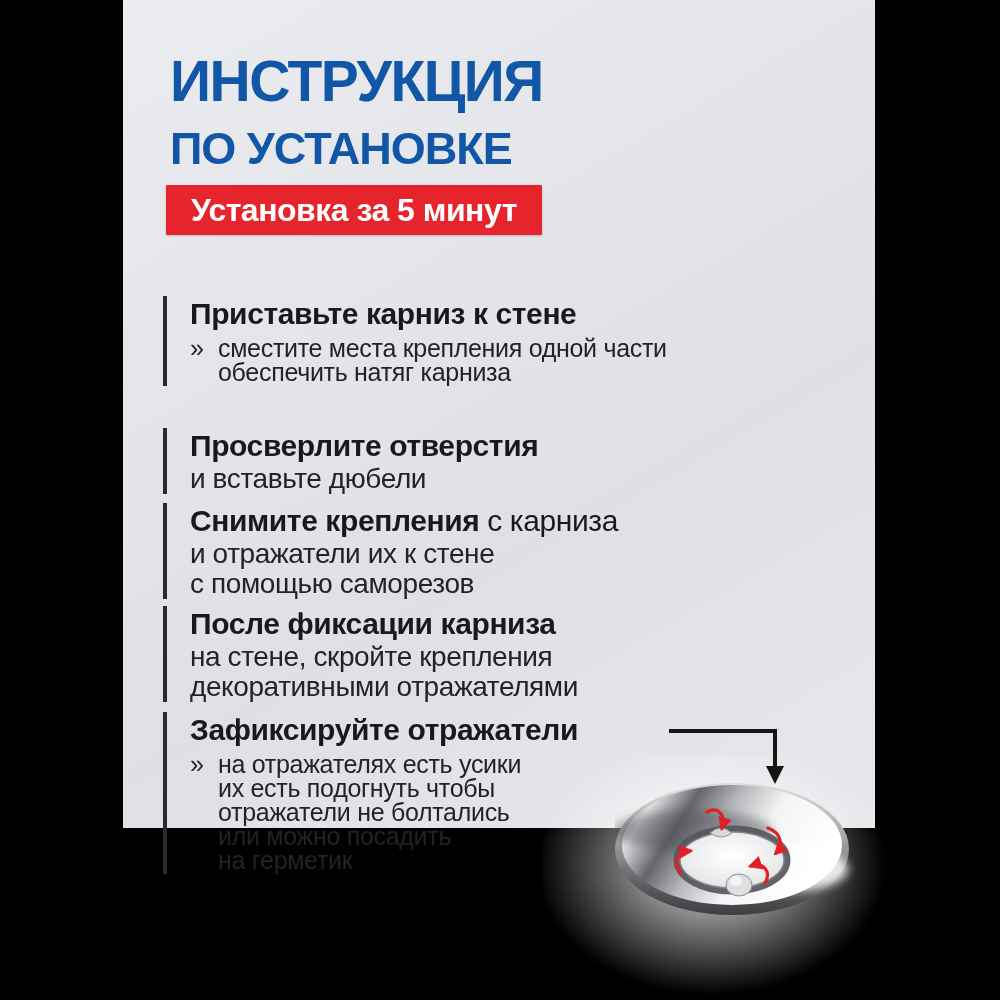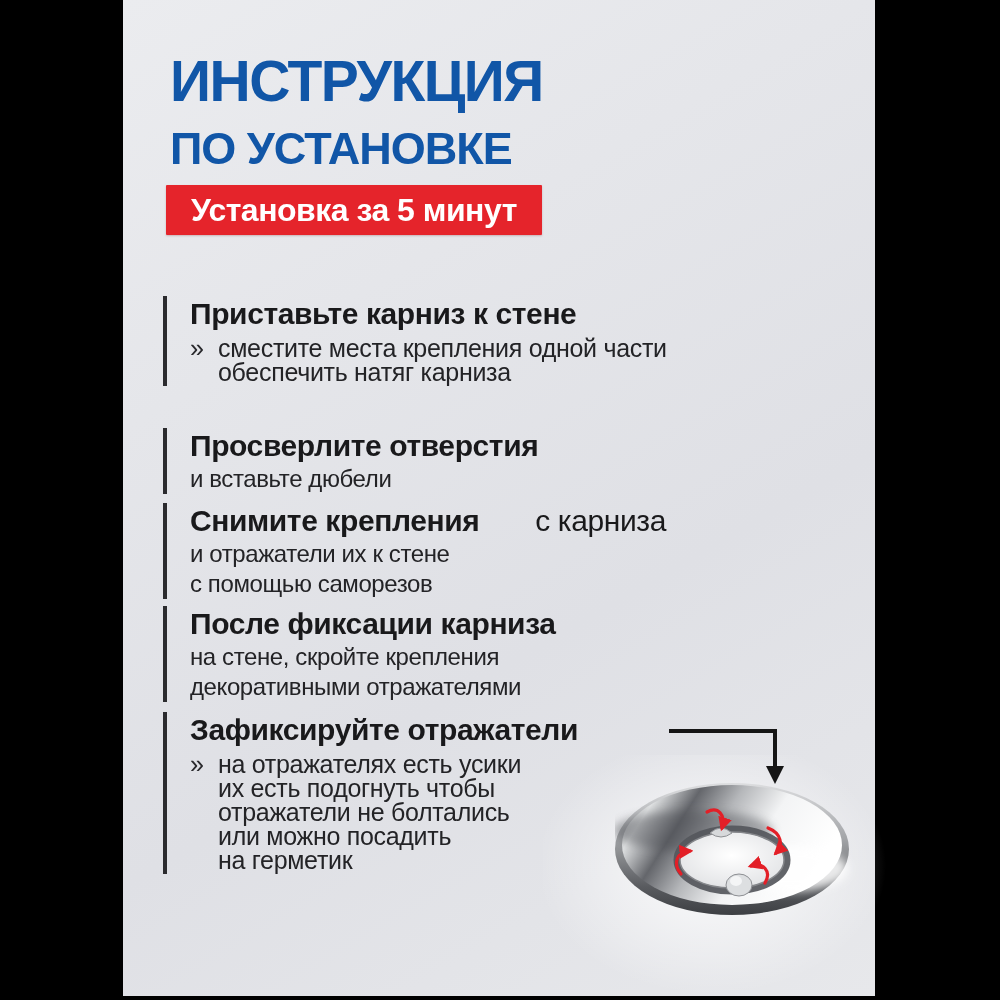--- a/index.html
+++ b/index.html
@@ -5,21 +5,21 @@
   html,body{margin:0;padding:0;background:#000;}
   .frame{
     position:relative;width:1000px;height:1000px;overflow:hidden;background:#000;
     font-family:"Liberation Sans","DejaVu Sans",sans-serif;
     -webkit-font-smoothing:antialiased;
   }
   .letterbox{position:absolute;top:0;height:1000px;background:#000;}
   .letterbox.left{left:0;width:123px;}
   .letterbox.right{left:875px;width:125px;}
   .canvas{
-    position:absolute;left:123px;top:0;width:752px;height:996px;
+    position:absolute;left:123px;top:0;width:752px;height:828px;
     background:linear-gradient(150deg,#ebecef 0%,#e5e6ea 30%,#dfe0e5 62%,#e7e8eb 100%);
   }
   .title1{
     position:absolute;left:47px;top:50px;
     font-size:57px;line-height:62px;font-weight:700;letter-spacing:-1.5px;
     color:#1156a7;white-space:nowrap;
   }
   .title2{
     position:absolute;left:47px;top:116px;
     font-size:45px;line-height:50px;font-weight:700;letter-spacing:-1px;
@@ -34,23 +34,23 @@
   }
   .step{
     position:absolute;left:40px;
     border-left:4px solid #2b2b2e;
     padding:2px 0 2px 23px;
   }
   .step-heading{
     font-size:30px;line-height:32px;font-weight:700;letter-spacing:-0.4px;
     color:#19191b;white-space:nowrap;
   }
-  .step-heading .tail{font-weight:400;padding-left:48px;}
+  .step-heading .tail{font-weight:400;}
   .cont{
-    font-size:24px;line-height:27px;font-weight:400;letter-spacing:-0.4px;
+    font-size:28px;line-height:27px;font-weight:400;letter-spacing:-0.4px;
     color:#232326;white-space:nowrap;margin-top:3px;
   }
   .bullet-body{
     position:relative;margin-top:6px;padding-left:28px;
     font-size:25px;line-height:24px;font-weight:400;letter-spacing:-0.3px;color:#232326;
   }
   .bullet-body .marker{position:absolute;left:0;top:0;color:#2a2a2d;}
   .bline{white-space:nowrap;}
   .glow{
     position:absolute;left:420px;top:755px;width:350px;height:245px;

